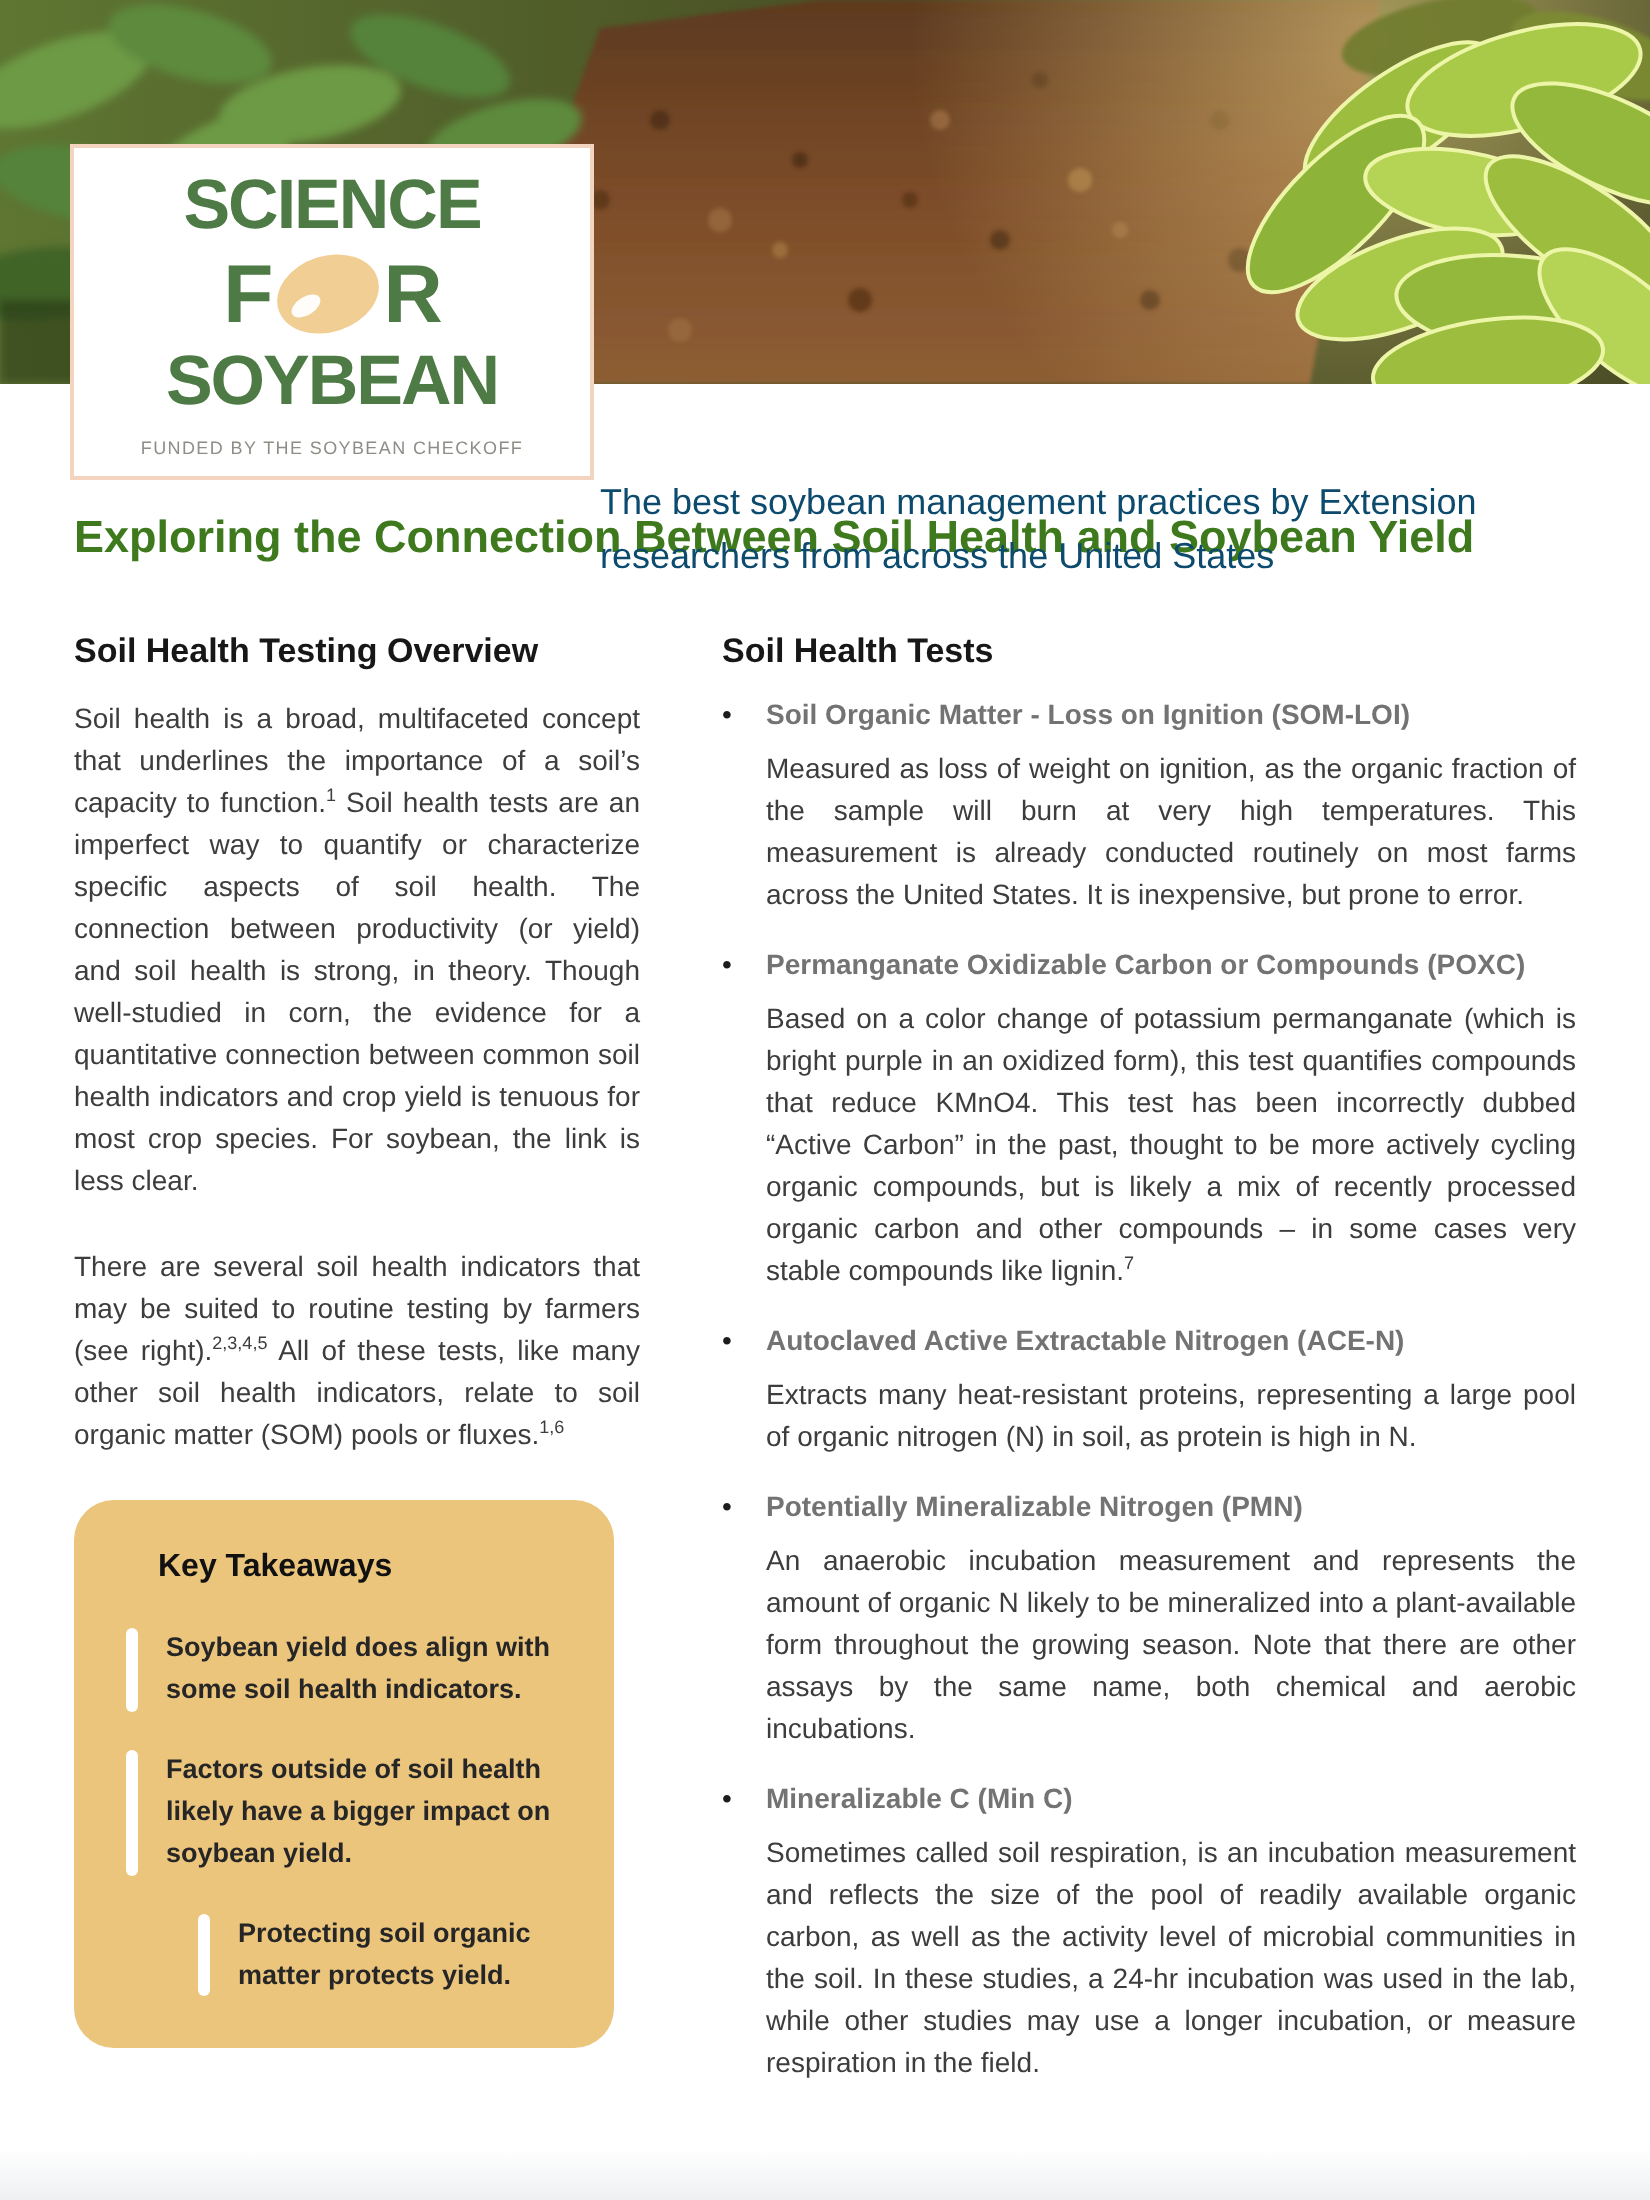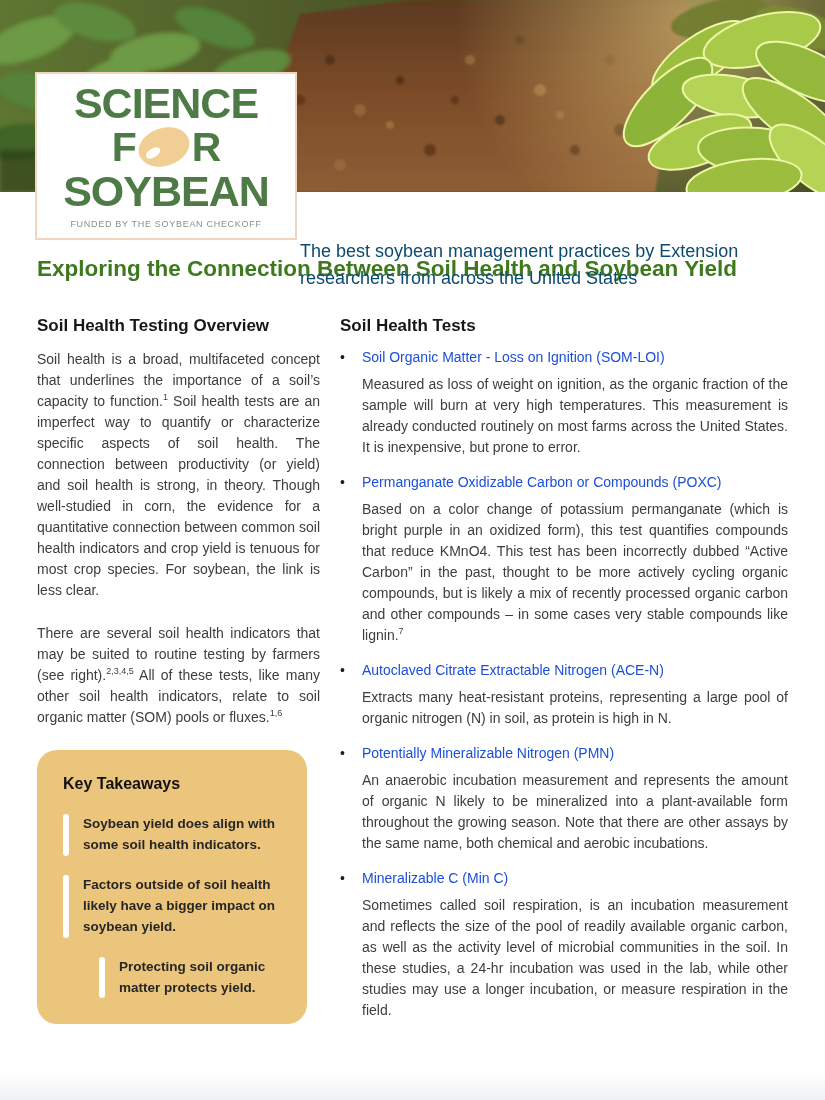--- a/index.html
+++ b/index.html
@@ -11,63 +11,63 @@
   
   .photo { position:absolute; left:0; top:0; width:825px; height:192px; z-index:1; }
   .photo svg { display:block; width:825px; height:192px; }
 
   
   .logo-card {
     position:absolute; left:35px; top:72px; width:262px; height:168px;
     background:#ffffff; border:2px solid #f3d5bf; z-index:3;
     display:flex; flex-direction:column; align-items:center; padding-top:8px;
   }
-  .logo-word { font-size:43px; line-height:42px; font-weight:bold; color:#4e7b45; letter-spacing:-1px; }
+  .logo-word { font-size:35px; line-height:42px; font-weight:bold; color:#4e7b45; letter-spacing:-1px; }
   .logo-for { display:flex; align-items:center; height:46px; font-size:41px; font-weight:bold; color:#4e7b45; letter-spacing:-1px; }
   .bean { width:54px; height:44px; margin:0 1px; }
   .logo-caption { margin-top:7px; font-size:9px; letter-spacing:0.7px; color:#8e8d87; }
 
   
   .tagline {
     position:absolute; left:300px; top:202px; width:484px; z-index:2;
     font-size:18px; line-height:1.5; color:#0c4a6e;margin-top:36px;
   }
 
   
   .title {
     position:absolute; left:37px; top:256px; width:760px;
     font-size:22.5px; font-weight:bold; color:#3e7a1d;
   }
 
   
   .main {
     position:absolute; left:37px; top:316px; width:751px;
-    display:grid; grid-template-columns:283px 1fr; column-gap:20px;
+    display:grid; grid-template-columns:283px 1fr; column-gap:41px;
   }
   h2.col-heading { font-size:17px; font-weight:bold; color:#171717; margin:0 0 13px 0; }
   .body-p {
     font-size:14px; line-height:1.5; color:#3d3d3d; text-align:justify; margin:0 0 22px 0;
   }
   .body-p sup { font-size:9px; line-height:0; }
 
   
   .kt {
     margin-top:14px; width:270px; background:#ecc57d; border-radius:20px;
     padding:25px 18px 26px 26px;
   }
-  .kt-heading { font-size:16px; font-weight:bold; color:#111; margin:0 0 21px 0; }
+  .kt-heading { font-size:16px; font-weight:bold; color:#111; margin:0 0 21px 16px; }
   .kt-item { display:flex; margin-bottom:19px; }
   .kt-item:last-child { margin-bottom:0;padding-left:36px; }
   .kt-bar { width:6px; border-radius:3px; background:#ffffff; margin-right:14px; flex-shrink:0; }
   .kt-text { font-size:13.5px; line-height:1.55; color:#262626;font-weight:bold; }
 
   
   .test-head { display:flex; align-items:baseline; margin:0 0 9px 0; }
   .test-bullet { width:22px; flex-shrink:0; font-size:14px; color:#1c1c1c; }
-  .test-name { font-size:14px; font-weight:normal; color:#1d4ed8; }
+  .test-name { font-size:14px; font-weight:bold; color:#737373; }
   .test-body {
     margin:0 0 16px 22px; font-size:14px; line-height:1.5; color:#3d3d3d; text-align:justify;
   }
   .test-body sup { font-size:9px; line-height:0; }
 
   
   .footer-strip {
     position:absolute; left:0; bottom:0; width:825px; height:26px;
     background:linear-gradient(to bottom, rgba(240,241,243,0) 0%, #eef0f2 100%);
   }
@@ -215,21 +215,21 @@
         <div class="test-head">
           <span class="test-bullet">•</span>
           <span class="test-name">Permanganate Oxidizable Carbon or Compounds (POXC)</span>
         </div>
         <p class="test-body"><span>Based on a color change of potassium permanganate (which is bright purple in an oxidized form), this test quantifies compounds that reduce KMnO4. This test has been incorrectly dubbed “Active Carbon” in the past, thought to be more actively cycling organic compounds, but is likely a mix of recently processed organic carbon and other compounds – in some cases very stable compounds like lignin.</span><sup>7</sup></p>
       </div>
 
       <div class="test">
         <div class="test-head">
           <span class="test-bullet">•</span>
-          <span class="test-name">Autoclaved Citrate Extractable Nitrogen (ACE-N)</span>
+          <span class="test-name">Autoclaved Active Extractable Nitrogen (ACE-N)</span>
         </div>
         <p class="test-body">Extracts many heat-resistant proteins, representing a large pool of organic nitrogen (N) in soil, as protein is high in N.</p>
       </div>
 
       <div class="test">
         <div class="test-head">
           <span class="test-bullet">•</span>
           <span class="test-name">Potentially Mineralizable Nitrogen (PMN)</span>
         </div>
         <p class="test-body">An anaerobic incubation measurement and represents the amount of organic N likely to be mineralized into a plant-available form throughout the growing season. Note that there are other assays by the same name, both chemical and aerobic incubations.</p>

